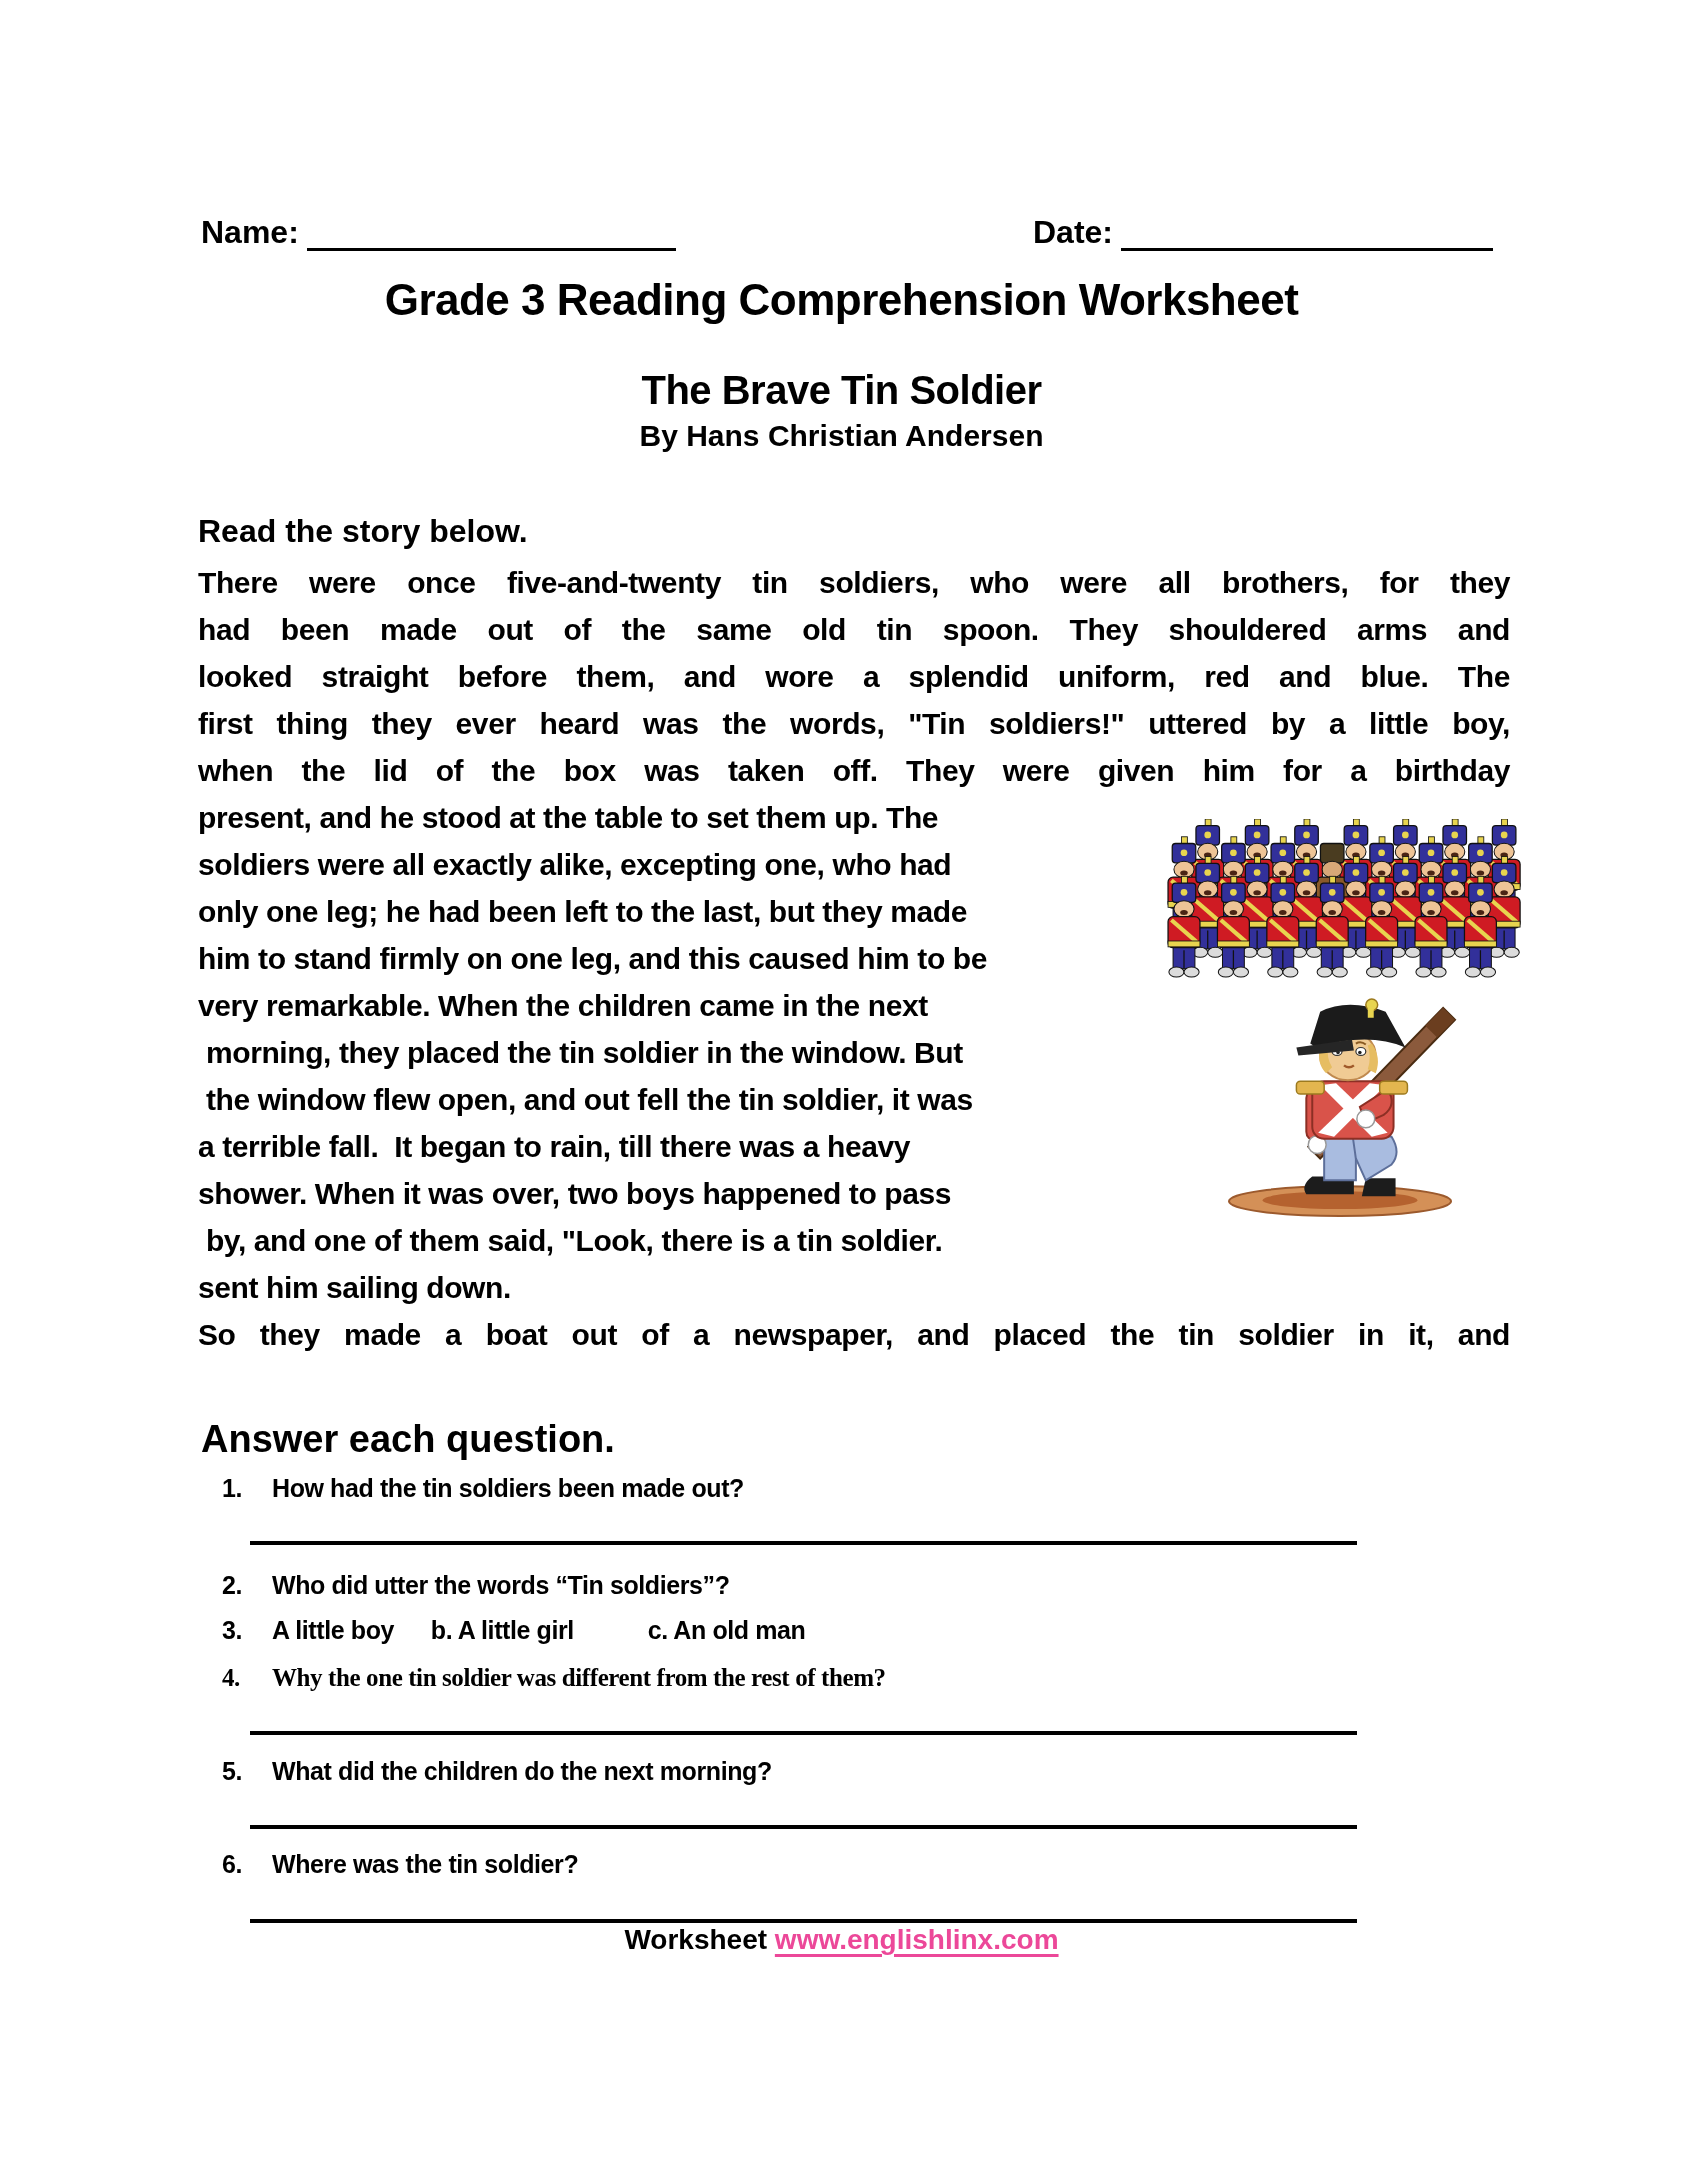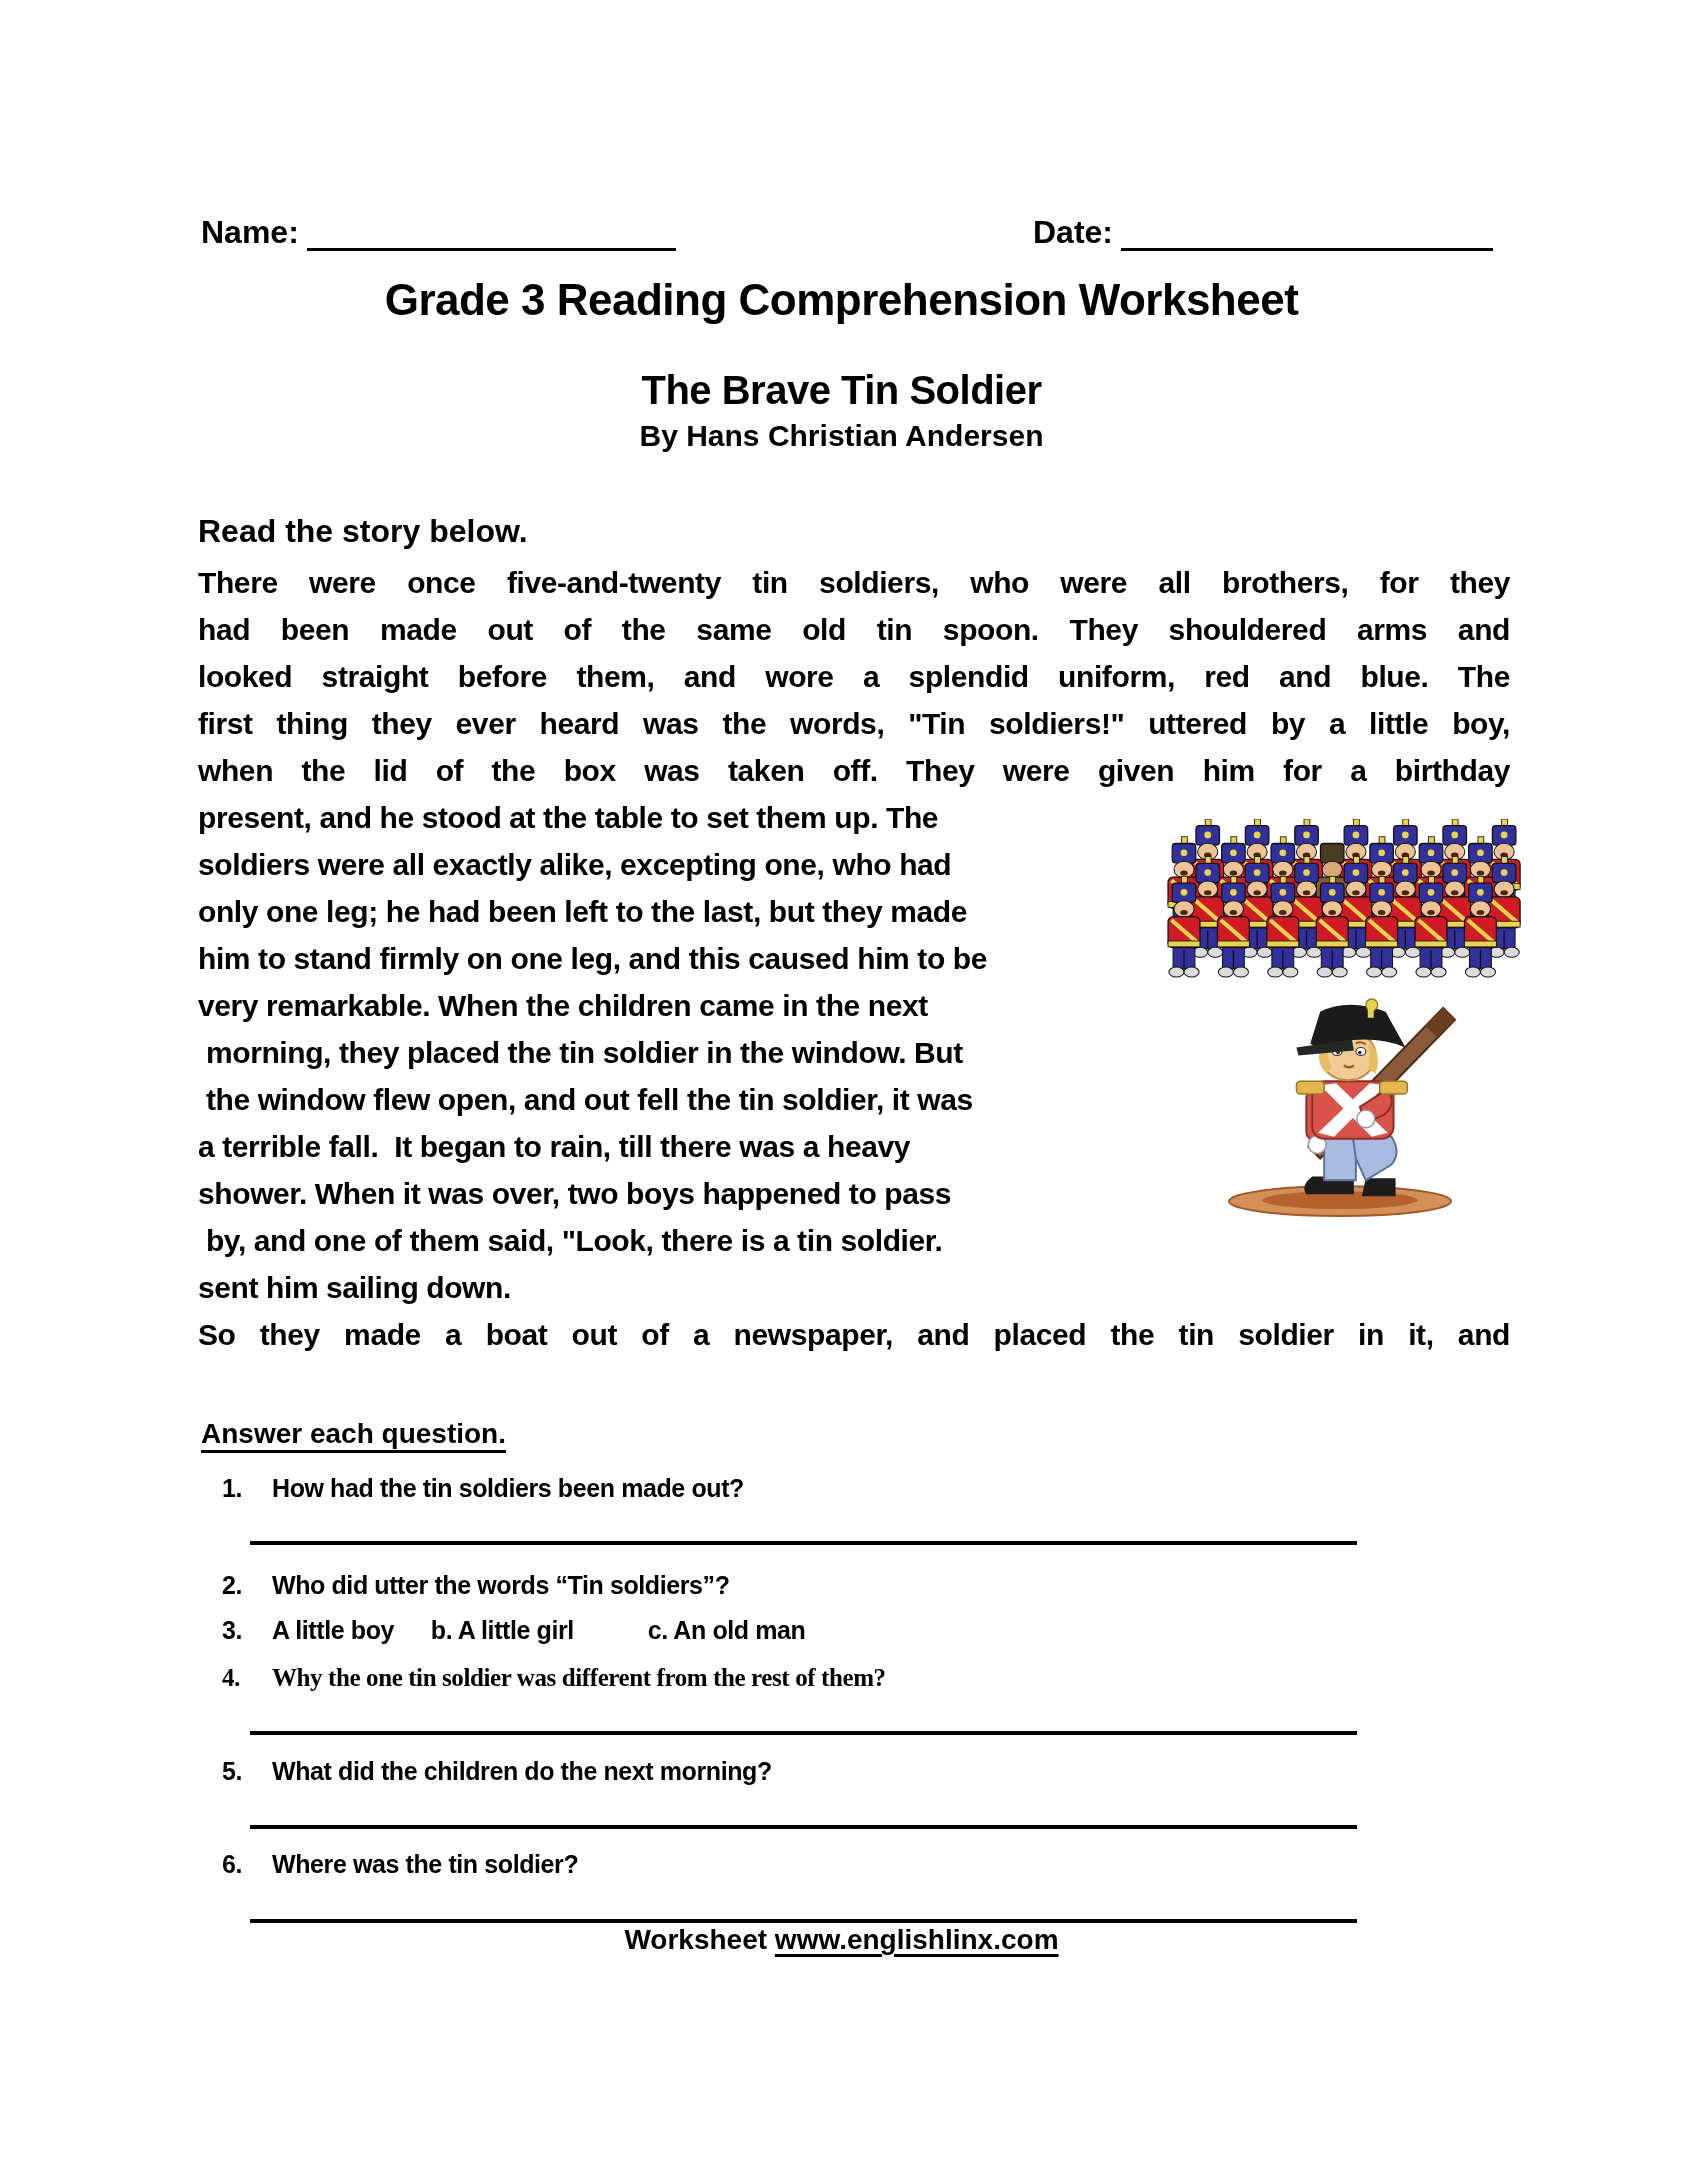--- a/index.html
+++ b/index.html
@@ -34,30 +34,30 @@
     letter-spacing:-0.4px;
   }
   .line.justify{text-align:justify;text-align-last:justify;}
   .wrap-region{position:relative;height:470px;}
   .wrap-lines{width:950px;}
   .img-group{position:absolute;left:963px;top:25px;}
   .img-single{position:absolute;left:1023px;top:196px;}
   
   .questions{position:absolute;left:198px;top:1418px;width:1312px;height:554px;}
   .q-heading{
-    position:absolute;left:3px;top:0;font-size:28px;
-    text-decoration:underline;text-decoration-thickness:3px;text-underline-offset:7px;
+    position:absolute;left:3px;top:0;font-size:38px;
+    text-decoration-thickness:3px;text-underline-offset:7px;
   }
   .q-row{position:absolute;left:4px;font-size:25px;line-height:40px;white-space:pre-wrap;letter-spacing:-0.4px;margin-left:20px;}
   .q-num{display:inline-block;width:50px;}
   .answer-line{position:absolute;left:52px;width:1107px;border-top:4px solid #000;height:0;}
   
   .copyright{position:absolute;left:0;top:1924px;width:1683px;text-align:center;font-size:28px;}
   .copyright a{
-    color:#000000;
+    color:#ec4899;
     text-decoration:underline;text-decoration-thickness:3px;text-underline-offset:5px;
     font-weight:700;
   }
 </style>
 </head>
 <body>
 
 <div class="page">
 
   <div class="field-row name-row">

